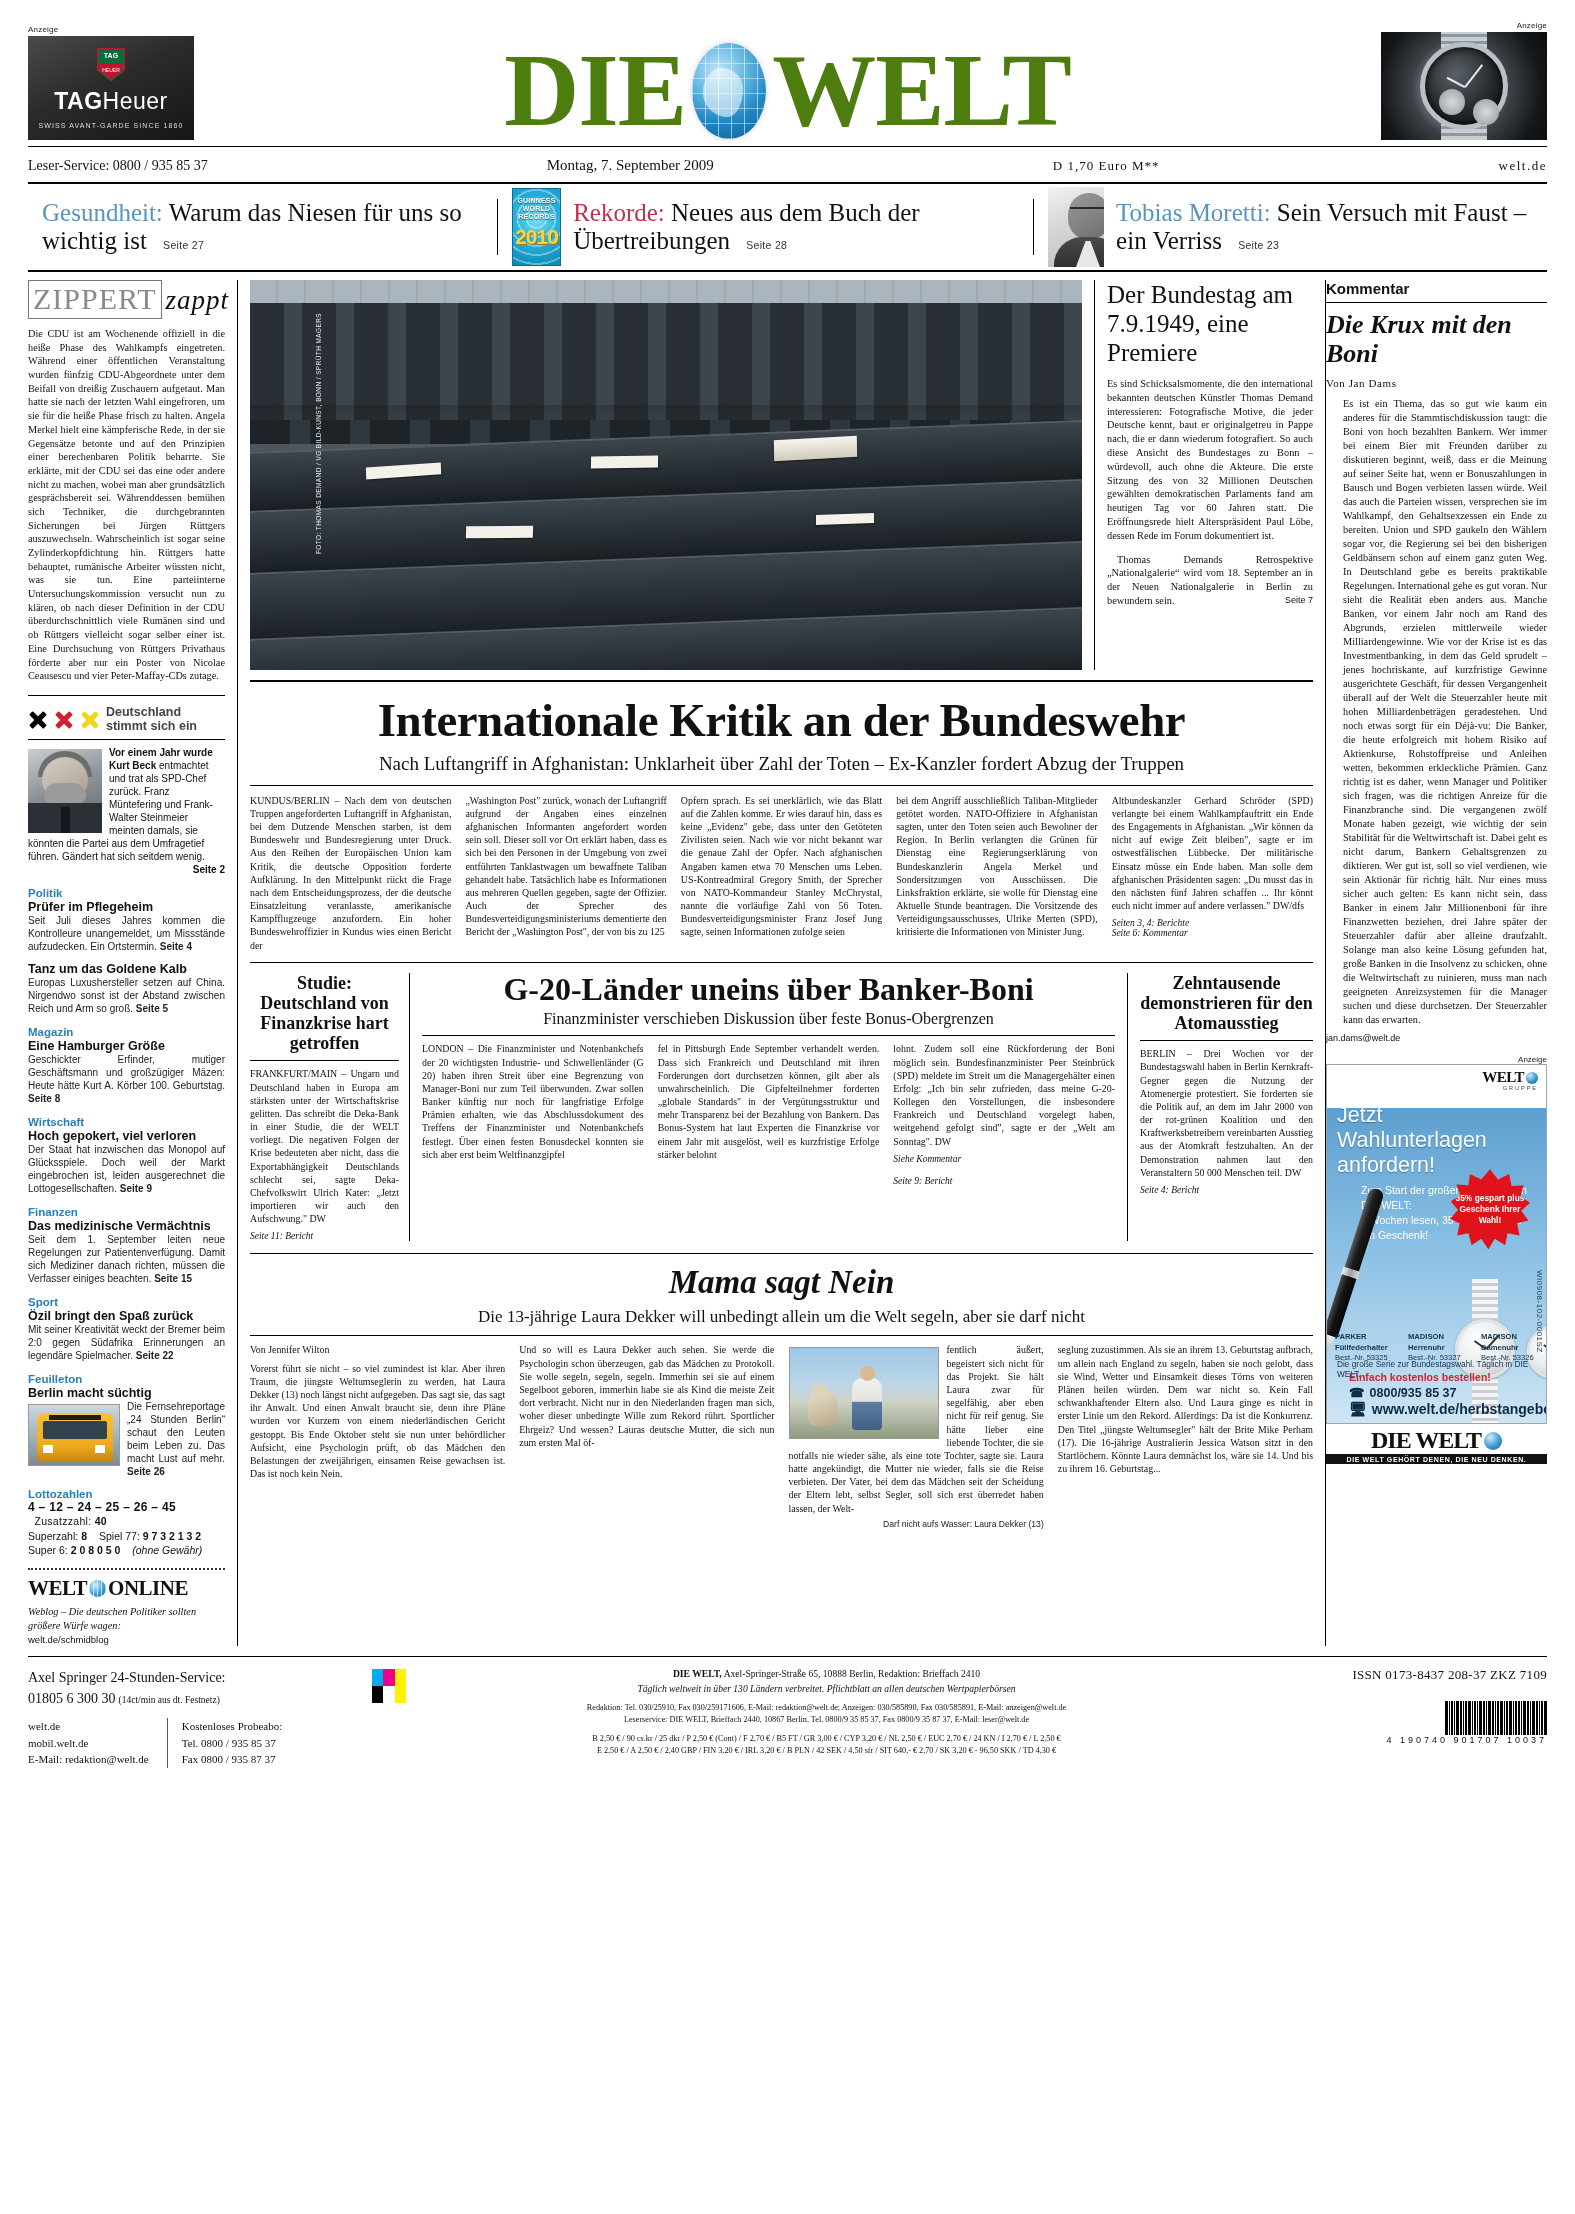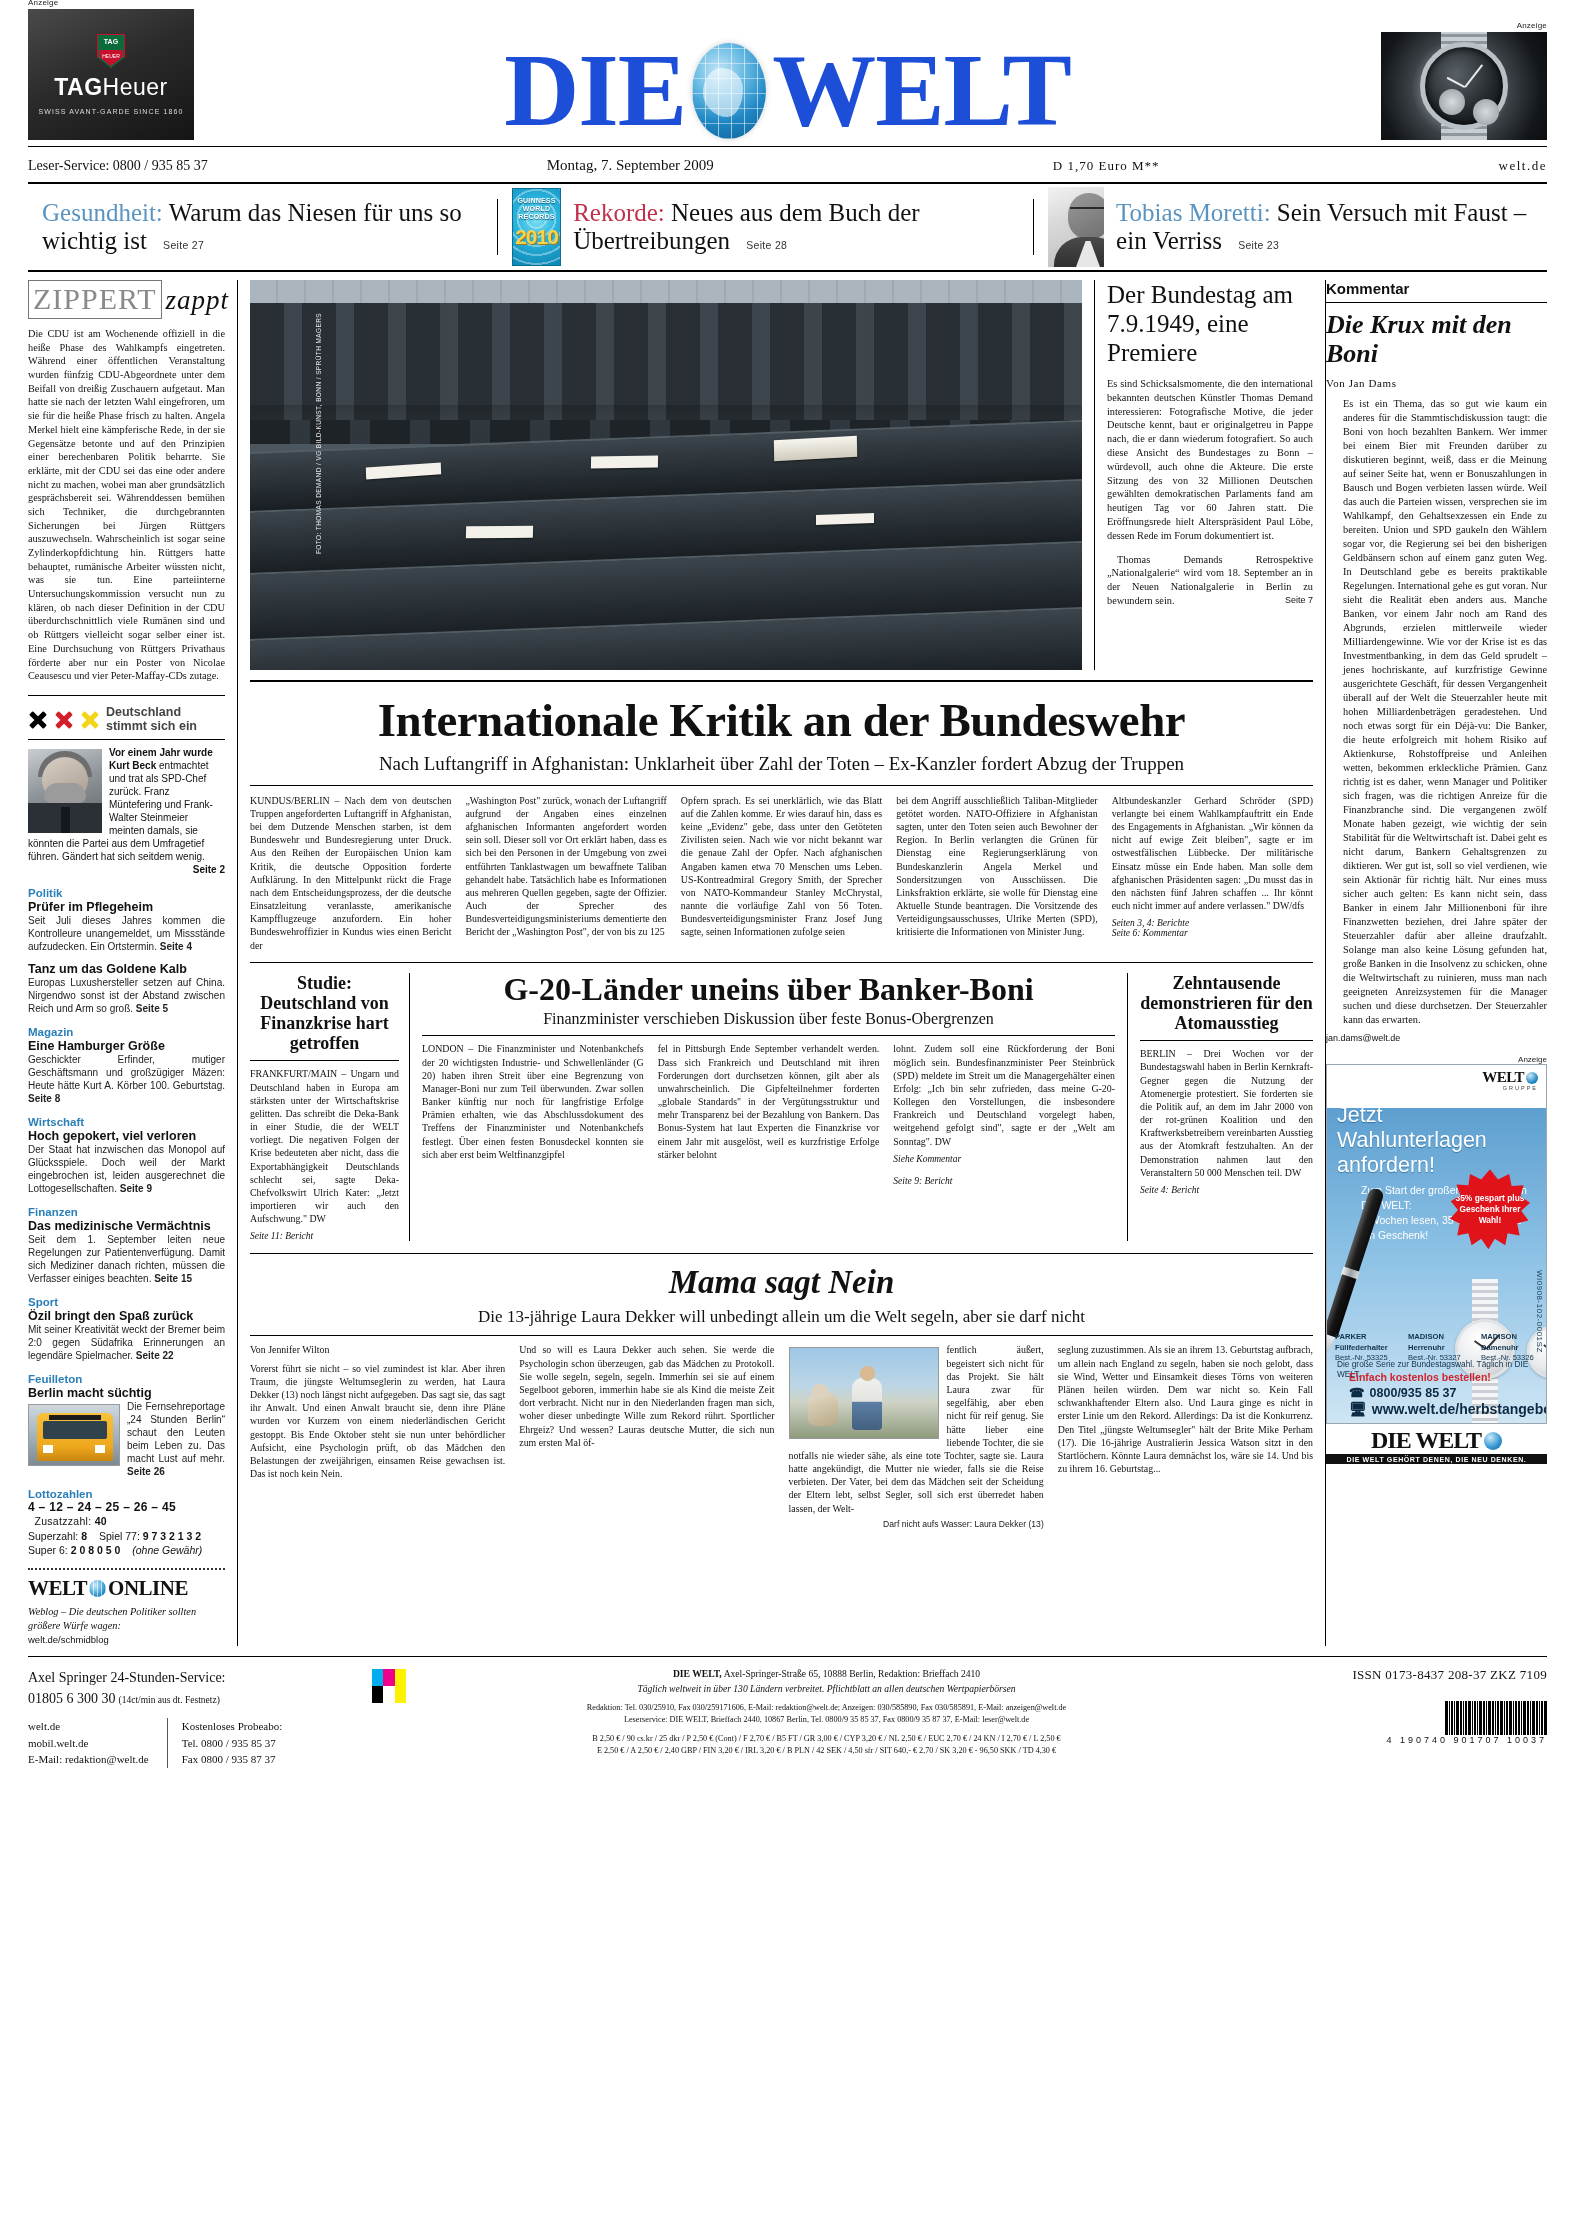--- a/index.html
+++ b/index.html
@@ -17,21 +17,21 @@
   .hr1 { height:1px; background:#000; }
   .hr2 { height:2px; background:#000; }
   .vline { background:#000; width:1px; }
 
   
   .masthead { display:flex; align-items:flex-end; justify-content:space-between;
               height:140px; padding-top:22px; }
   .adlabel { font-family:"Liberation Sans", sans-serif; font-size:8px; color:#222;
              letter-spacing:.2px; margin-bottom:2px; }
   .ad-box { width:166px; }
-  .tag-ad { width:166px; height:131px; background:linear-gradient(155deg,#4a4a4a 0%,#2b2b2b 45%,#151515 100%);
+  .tag-ad { width:166px; height:104px; background:linear-gradient(155deg,#4a4a4a 0%,#2b2b2b 45%,#151515 100%);
             position:relative; display:flex; flex-direction:column; align-items:center; justify-content:center; }
   .tag-shield { width:28px; height:34px; background:#0b6b3a; position:relative; margin-bottom:6px;
                 clip-path:polygon(0 0,100% 0,100% 68%,50% 100%,0 68%); border:1px solid #c7102e; }
   .tag-shield:after{ content:""; position:absolute; left:1px; right:1px; top:46%; bottom:1px;
                 background:#c7102e; clip-path:polygon(0 0,100% 0,100% 45%,50% 100%,0 45%); }
   .tag-shield span{ position:absolute; left:0; right:0; top:3px; color:#fff; font-size:7px;
                 font-family:"Liberation Sans", sans-serif; font-weight:bold; text-align:center; }
   .tag-shield em{ position:absolute; left:0; right:0; bottom:8px; color:#fff; font-size:5px; font-style:normal;
                 font-family:"Liberation Sans", sans-serif; text-align:center; z-index:2; }
   .tag-word { color:#fff; font-family:"Liberation Sans", sans-serif; font-size:23px; letter-spacing:.5px; }
@@ -53,21 +53,21 @@
             background:radial-gradient(circle,#d7dade 0%,#a7adb2 70%,#7c8287 100%); }
   .sd1{ left:14px; top:42px; } .sd2{ left:48px; top:52px; }
   .watch-band{ position:absolute; left:50%; transform:translateX(-50%); width:46px;
                background:repeating-linear-gradient(0deg,#c7ced4 0 4px,#8f979d 4px 7px); }
   .wb-top{ top:0; height:16px; } .wb-bot{ bottom:0; height:16px; }
 
   .title-wrap{ flex:1; text-align:center; position:relative; }
   .title {
     font-family:"Liberation Serif", serif;
     font-size:104px; font-weight:bold; letter-spacing:-1px;
-    line-height:.95; color:#1d4ed8; white-space:nowrap;
+    line-height:.95; color:#4d7c0f; white-space:nowrap;
     display:flex; align-items:center; justify-content:center; gap:4px;
   }
   .globe {
     width:74px; height:96px; border-radius:50%;
     background:radial-gradient(circle at 36% 28%, #bfe4f7 0%, #66b9e2 32%, #1f87c4 62%, #0d5f96 100%);
     position:relative; margin:0 2px; box-shadow:0 0 6px rgba(0,0,0,.18);
     overflow:hidden;
   }
   .globe:before{ content:""; position:absolute; inset:0;
     background:

